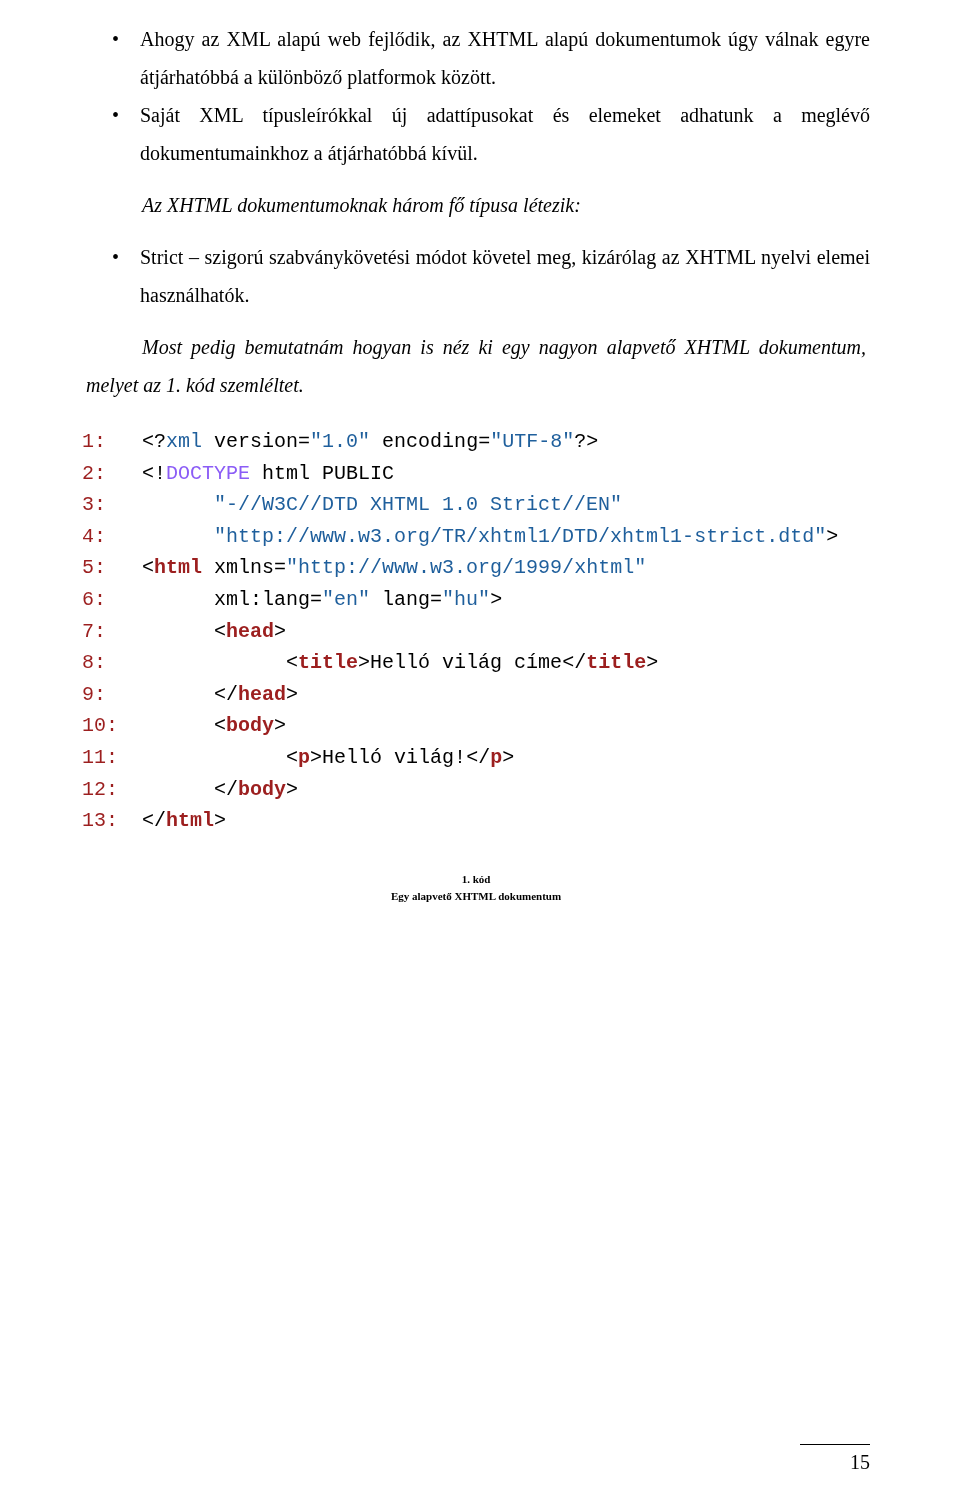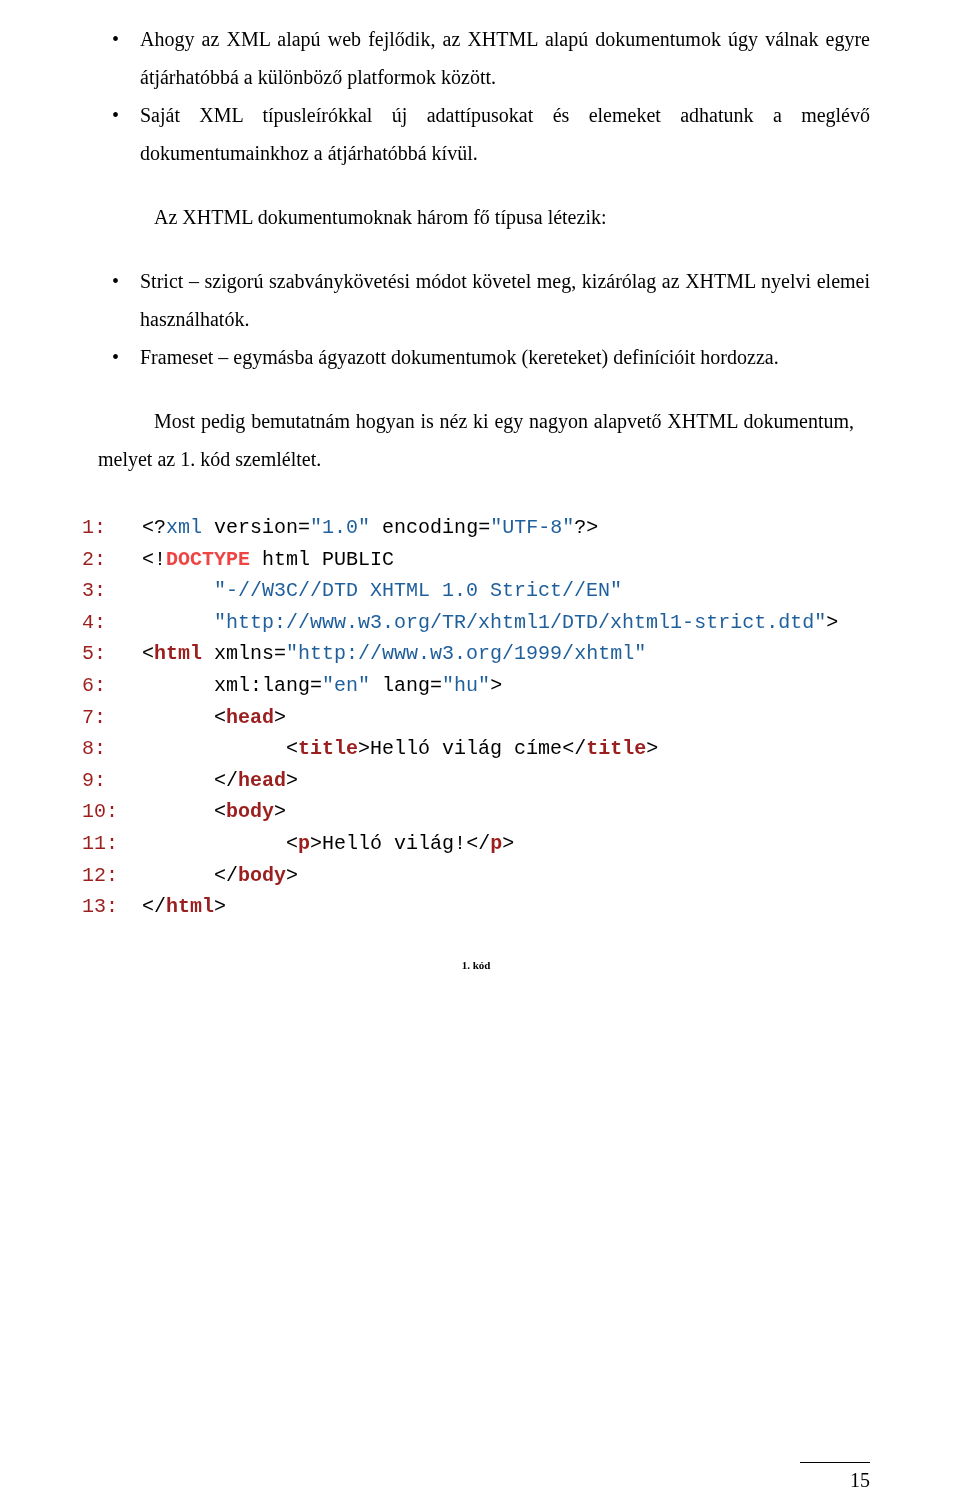--- a/index.html
+++ b/index.html
@@ -33,48 +33,49 @@
     content: "•";
     position: absolute;
     left: 30px;
     top: 0;
     font-size: 20px;
   }
   .para {
     font-size: 20px;
     line-height: 1.9;
     text-align: justify;
-    margin: 16px;
+    margin: 4px;
+    font-style: italic;
   }
   .para-indent {
     text-indent: 56px;
   }
   .code-block {
     font-family: "Courier New", Courier, monospace;
     font-size: 20px;
     line-height: 1.58;
     margin: 0;
     white-space: pre;
   }
   .ln { color: #9c1f1f; }
-  .kw { color: #ef4444; font-weight: bold; }
+  .kw { color: #8b5cf6; font-weight: normal; }
   .tag { color: #9c1f1f; font-weight: bold; }
   .str { color: #1f5f9c; }
   .txt { color: #000; }
   .pi { color: #1f5f9c; font-weight: normal; }
   .caption {
     text-align: center;
     font-size: 11px;
     font-weight: bold;
     margin: 0;
     line-height: 1.6;
   }
   .page-number {
     position: absolute;
-    bottom: 18px;
+    bottom: 36px;
     right: 82px;
     font-size: 20px;
     text-align: right;
   }
   .page-number-line {
     width: 70px;
     height: 0;
     border-top: 1.5px solid #000;
     margin-left: auto;
     margin-bottom: 6px;
@@ -94,21 +95,20 @@
   </ul>
 
   <div class="spacer-sm"></div>
 
   <p class="para para-indent">Az XHTML dokumentumoknak három fő típusa létezik:</p>
 
   <div class="spacer-sm"></div>
 
   <ul class="bullet-list">
     <li class="bullet-item">Strict – szigorú szabványkövetési módot követel meg, kizárólag az XHTML nyelvi elemei használhatók.</li>
-    <li class="bullet-item">Frameset – egymásba ágyazott dokumentumok (kereteket) definícióit hordozza.</li>
   </ul>
 
   <div class="spacer-sm"></div>
 
   <p class="para para-indent" style="text-indent:56px;"><span>Most pedig bemutatnám hogyan is néz ki egy nagyon alapvető XHTML dokumentum, melyet az 1. kód szemléltet.</span></p>
 
   <div class="spacer-md"></div>
 
   <div class="code-block"><span class="ln">1:</span>   <span class="txt">&lt;?</span><span class="pi">xml</span><span class="txt"> version=</span><span class="str">"1.0"</span><span class="txt"> encoding=</span><span class="str">"UTF-8"</span><span class="txt">?&gt;</span>
 <span class="ln">2:</span>   <span class="txt">&lt;!</span><span class="kw">DOCTYPE</span><span class="txt"> html PUBLIC</span>
@@ -120,19 +120,20 @@
 <span class="ln">8:</span>               <span class="txt">&lt;</span><span class="tag">title</span><span class="txt">&gt;</span><span class="txt">Helló világ címe</span><span class="txt">&lt;/</span><span class="tag">title</span><span class="txt">&gt;</span>
 <span class="ln">9:</span>         <span class="txt">&lt;/</span><span class="tag">head</span><span class="txt">&gt;</span>
 <span class="ln">10:</span>        <span class="txt">&lt;</span><span class="tag">body</span><span class="txt">&gt;</span>
 <span class="ln">11:</span>              <span class="txt">&lt;</span><span class="tag">p</span><span class="txt">&gt;</span><span class="txt">Helló világ!</span><span class="txt">&lt;/</span><span class="tag">p</span><span class="txt">&gt;</span>
 <span class="ln">12:</span>        <span class="txt">&lt;/</span><span class="tag">body</span><span class="txt">&gt;</span>
 <span class="ln">13:</span>  <span class="txt">&lt;/</span><span class="tag">html</span><span class="txt">&gt;</span></div>
 
   <div class="spacer-lg"></div>
 
   <p class="caption">1. kód</p>
+  <p class="caption">Egy alapvető XHTML dokumentum</p>
 
   <div class="page-number">
     <div class="page-number-line"></div>
     <span>15</span>
   </div>
 
 </div>
 
 </body></html>

